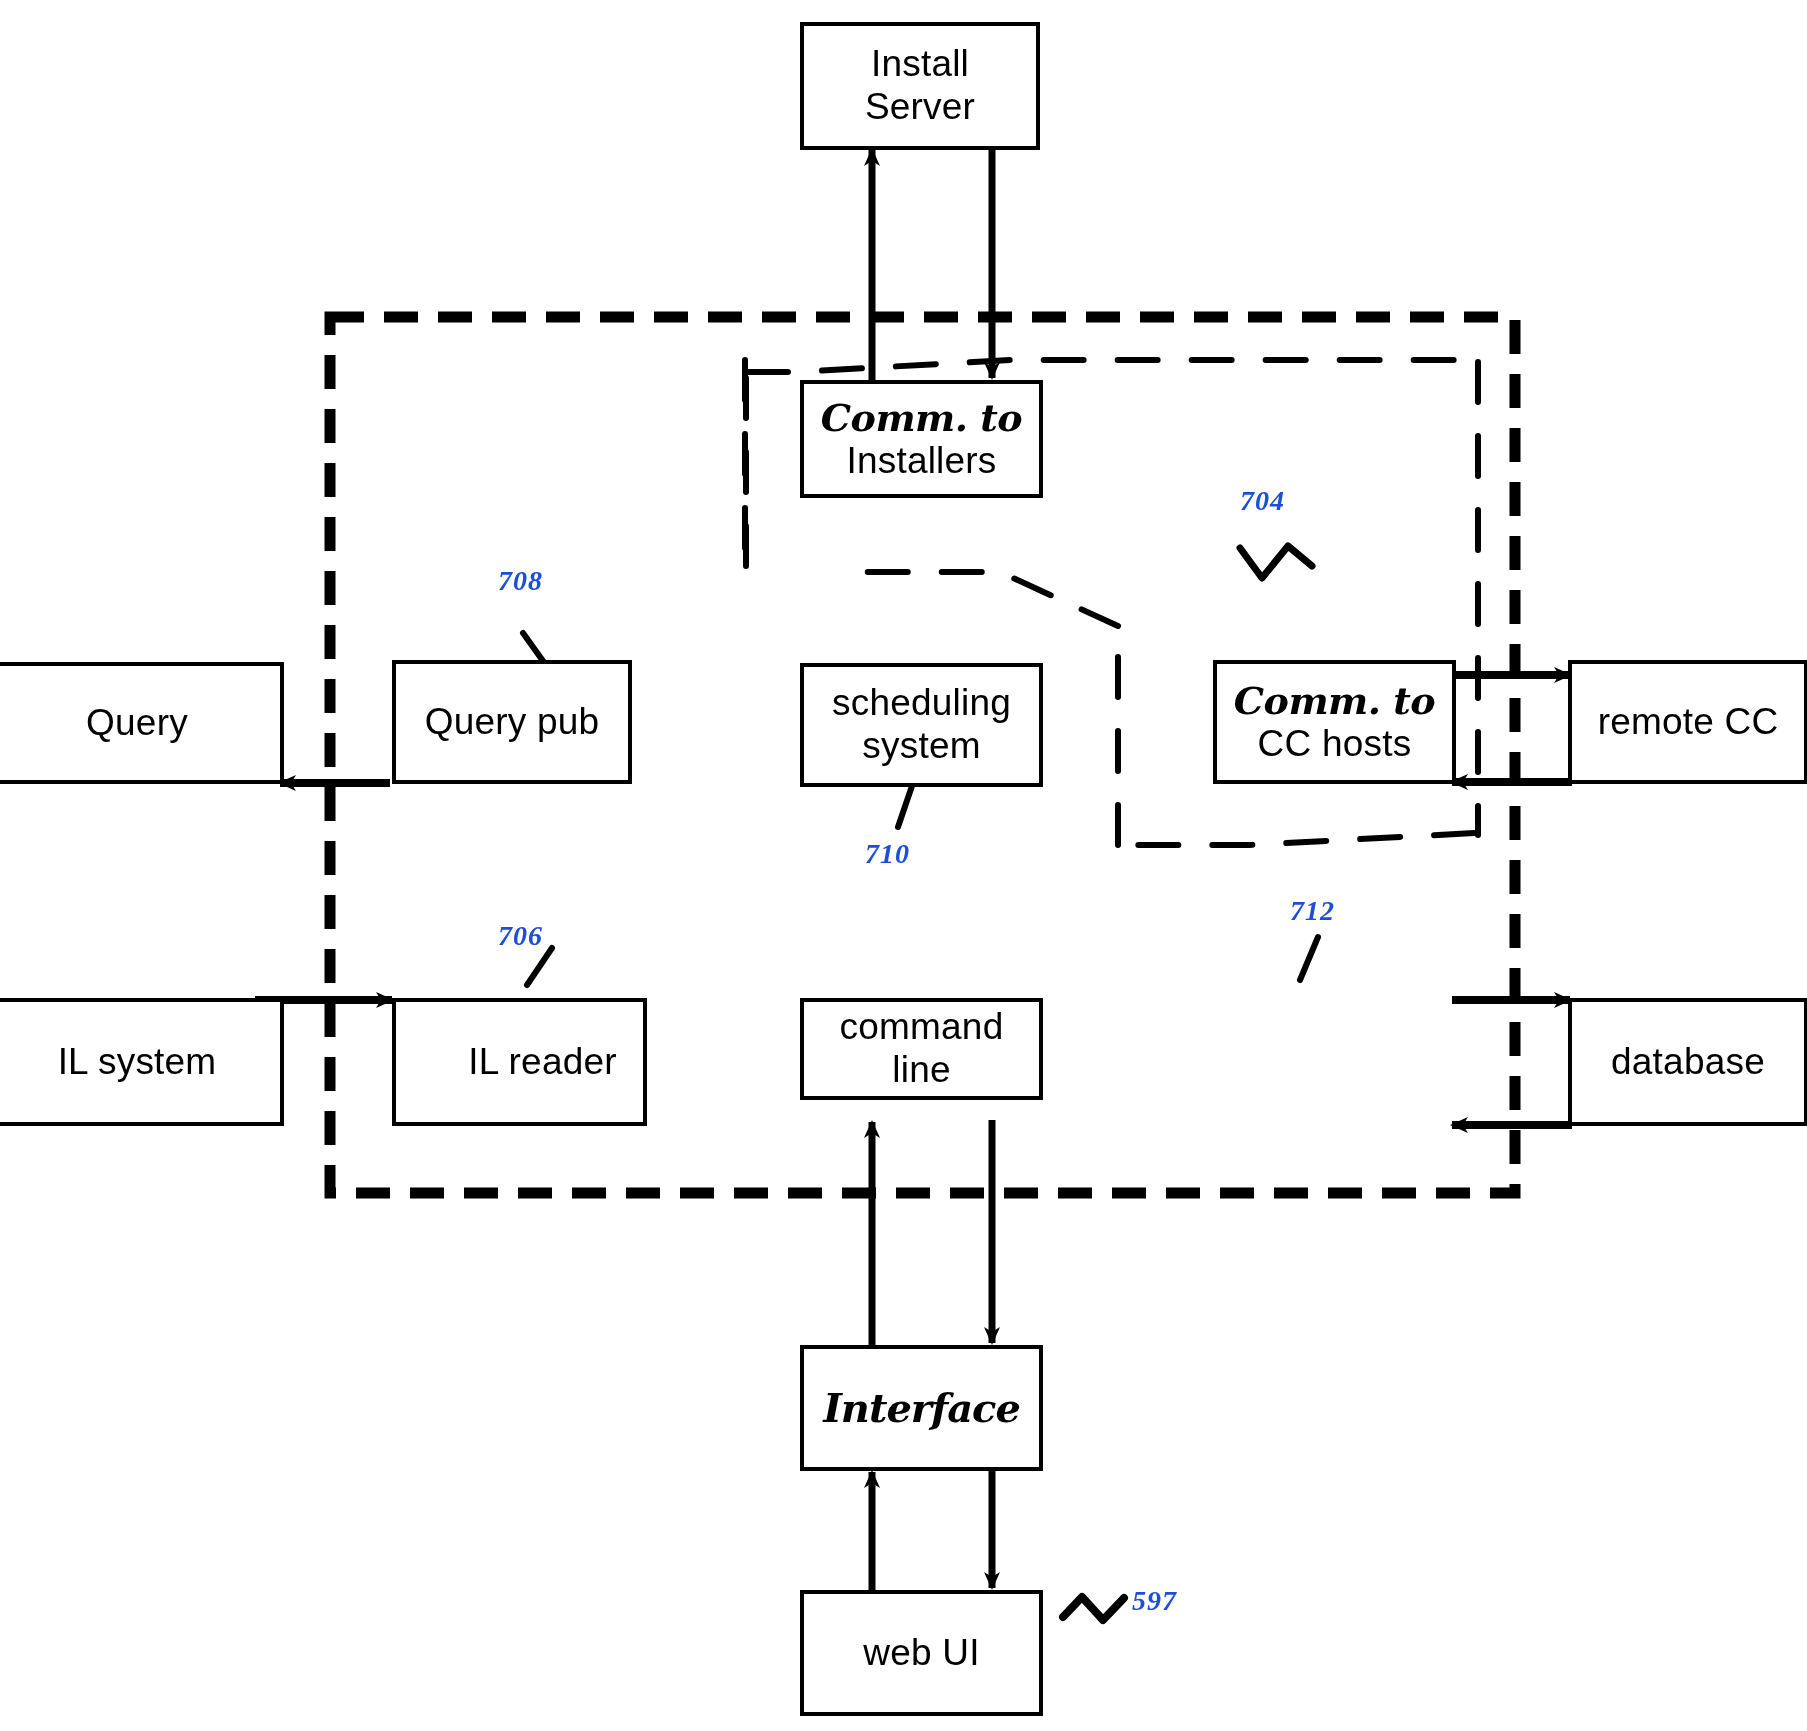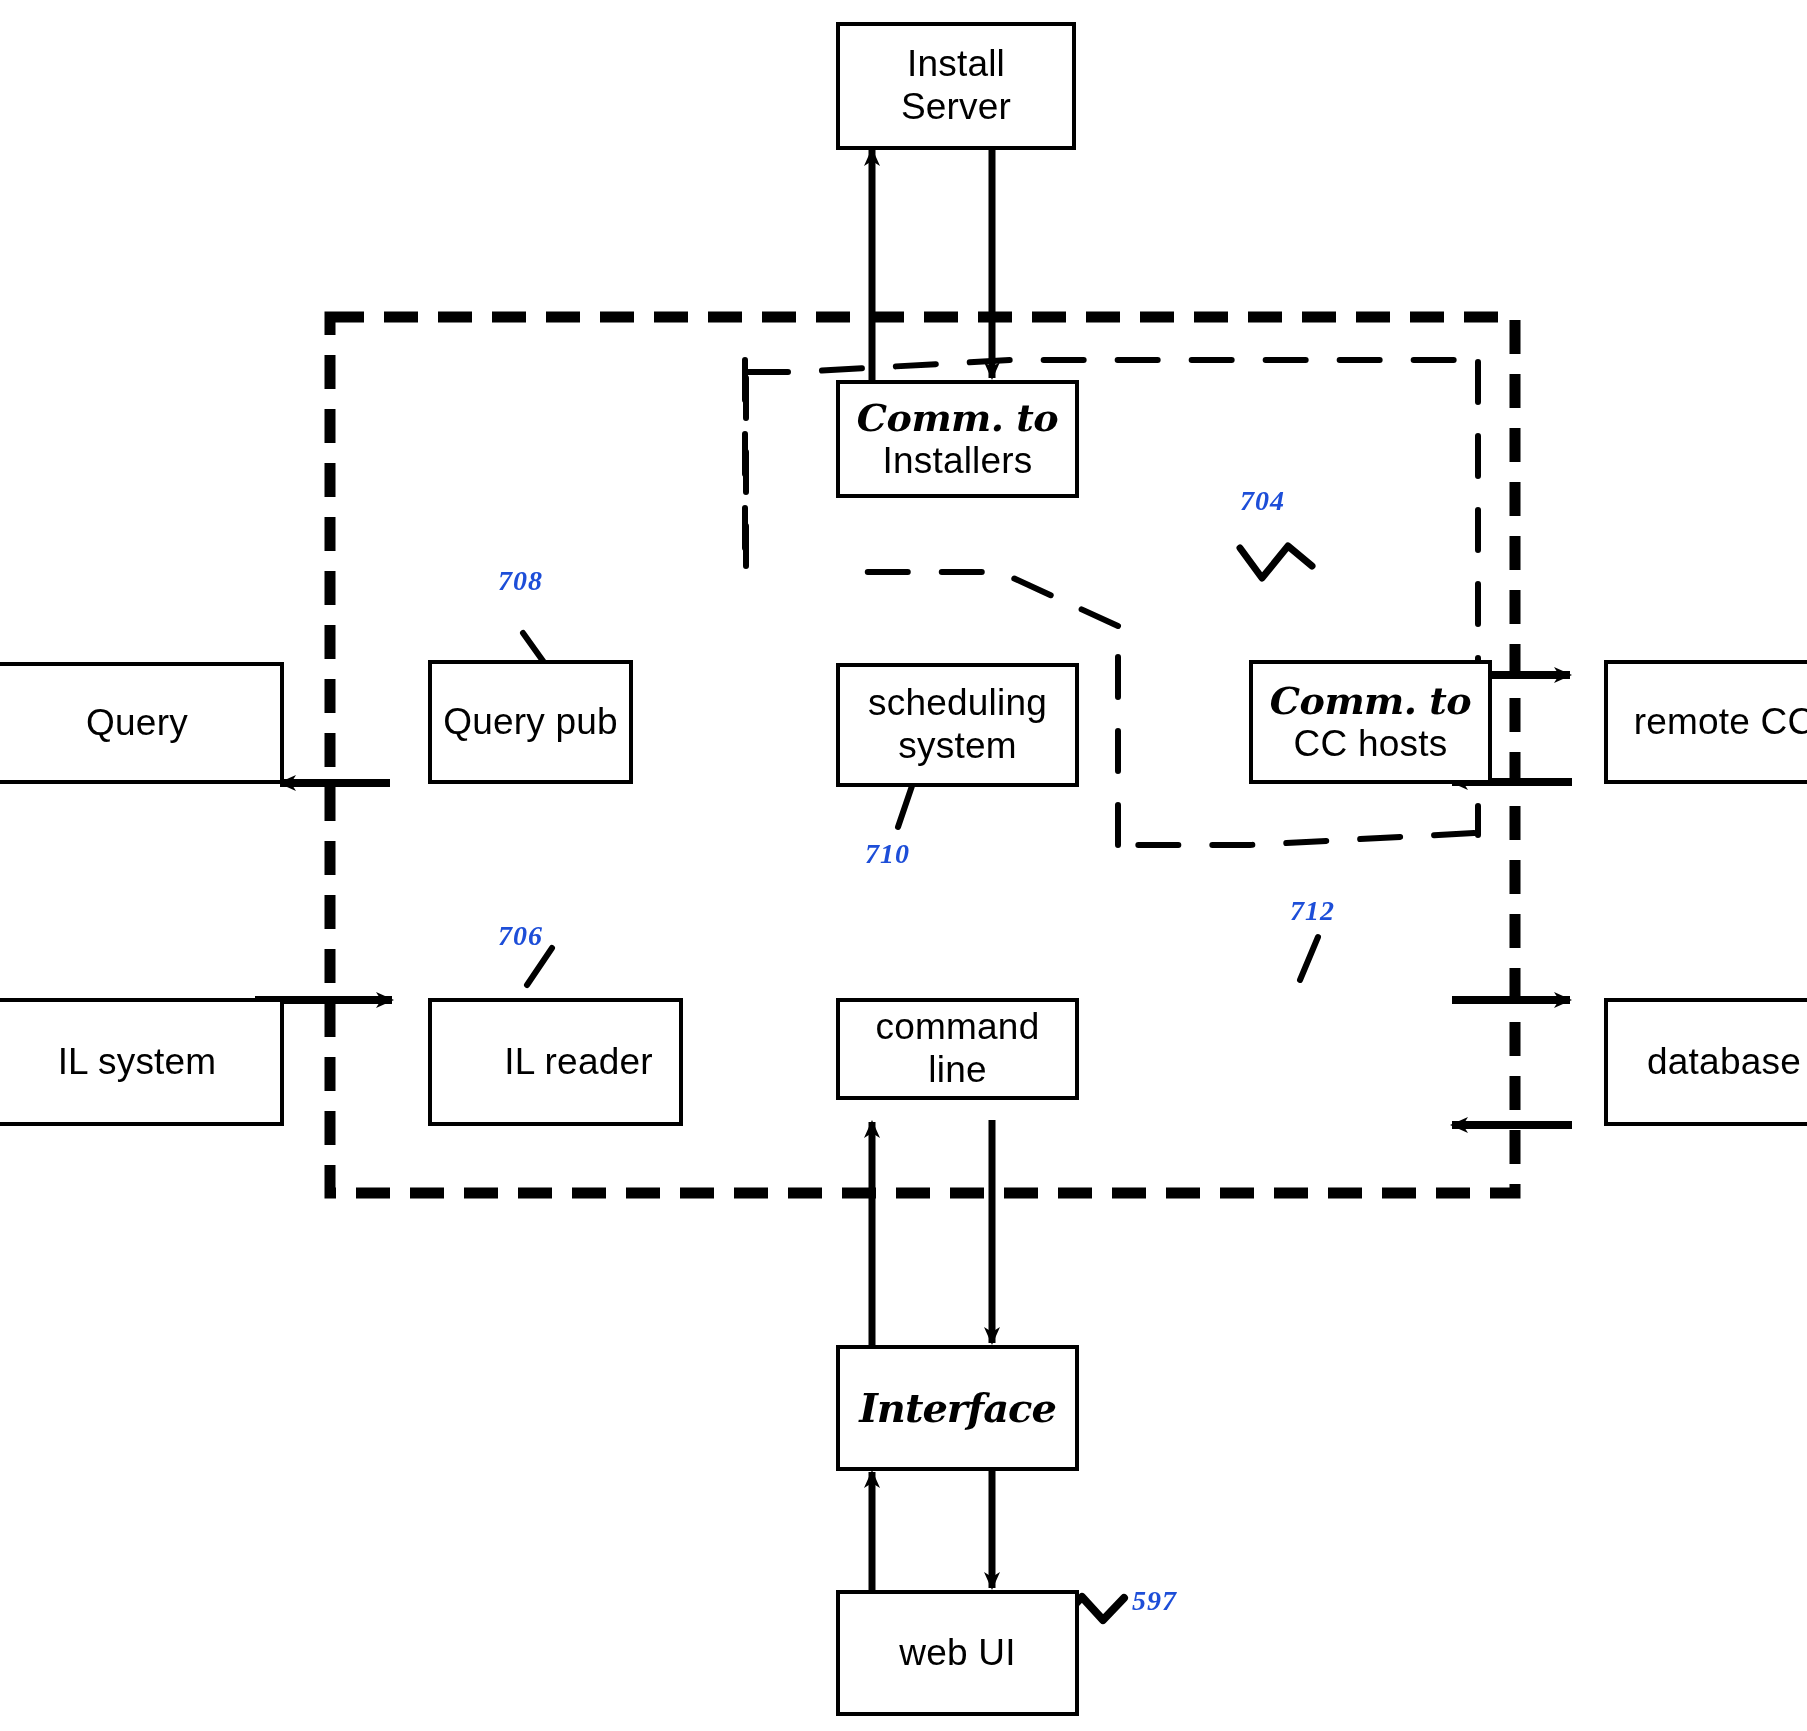--- a/index.html
+++ b/index.html
@@ -29,21 +29,20 @@
     position: absolute;
     border: 4px solid #000000;
     background: #ffffff;
     box-sizing: border-box;
     display: flex;
     align-items: center;
     justify-content: flex-end;
     text-align: center;
     line-height: 1.18;
     color: #000000;
-    margin-left: 36px;
   }
   .box .lbl {
     display: block;
     width: 100%;
   }
   .printed {
     font-family: "Liberation Sans", sans-serif;
     font-size: 37px;
     letter-spacing: 0.2px;
   }
@@ -166,21 +165,21 @@
     <span class="lbl">
       <span class="hand">Comm. to</span><br>
       <span class="printed">Installers</span>
     </span>
   </div>
 
   <div class="open-box printed" style="left:-6px; top:662px; width:290px; height:122px;">
     <span class="lbl">Query</span>
   </div>
 
-  <div class="box printed" style="left:392px; top:660px; width:205px; height:124px;">
+  <div class="box printed" style="left:392px; top:660px; width:240px; height:124px;">
     <span class="lbl">Query pub</span>
   </div>
 
   <div class="box printed twoline" style="left:800px; top:663px; width:243px; height:124px;">
     <span class="lbl">
       <span>scheduling</span><br>
       <span>system</span>
     </span>
   </div>
 

